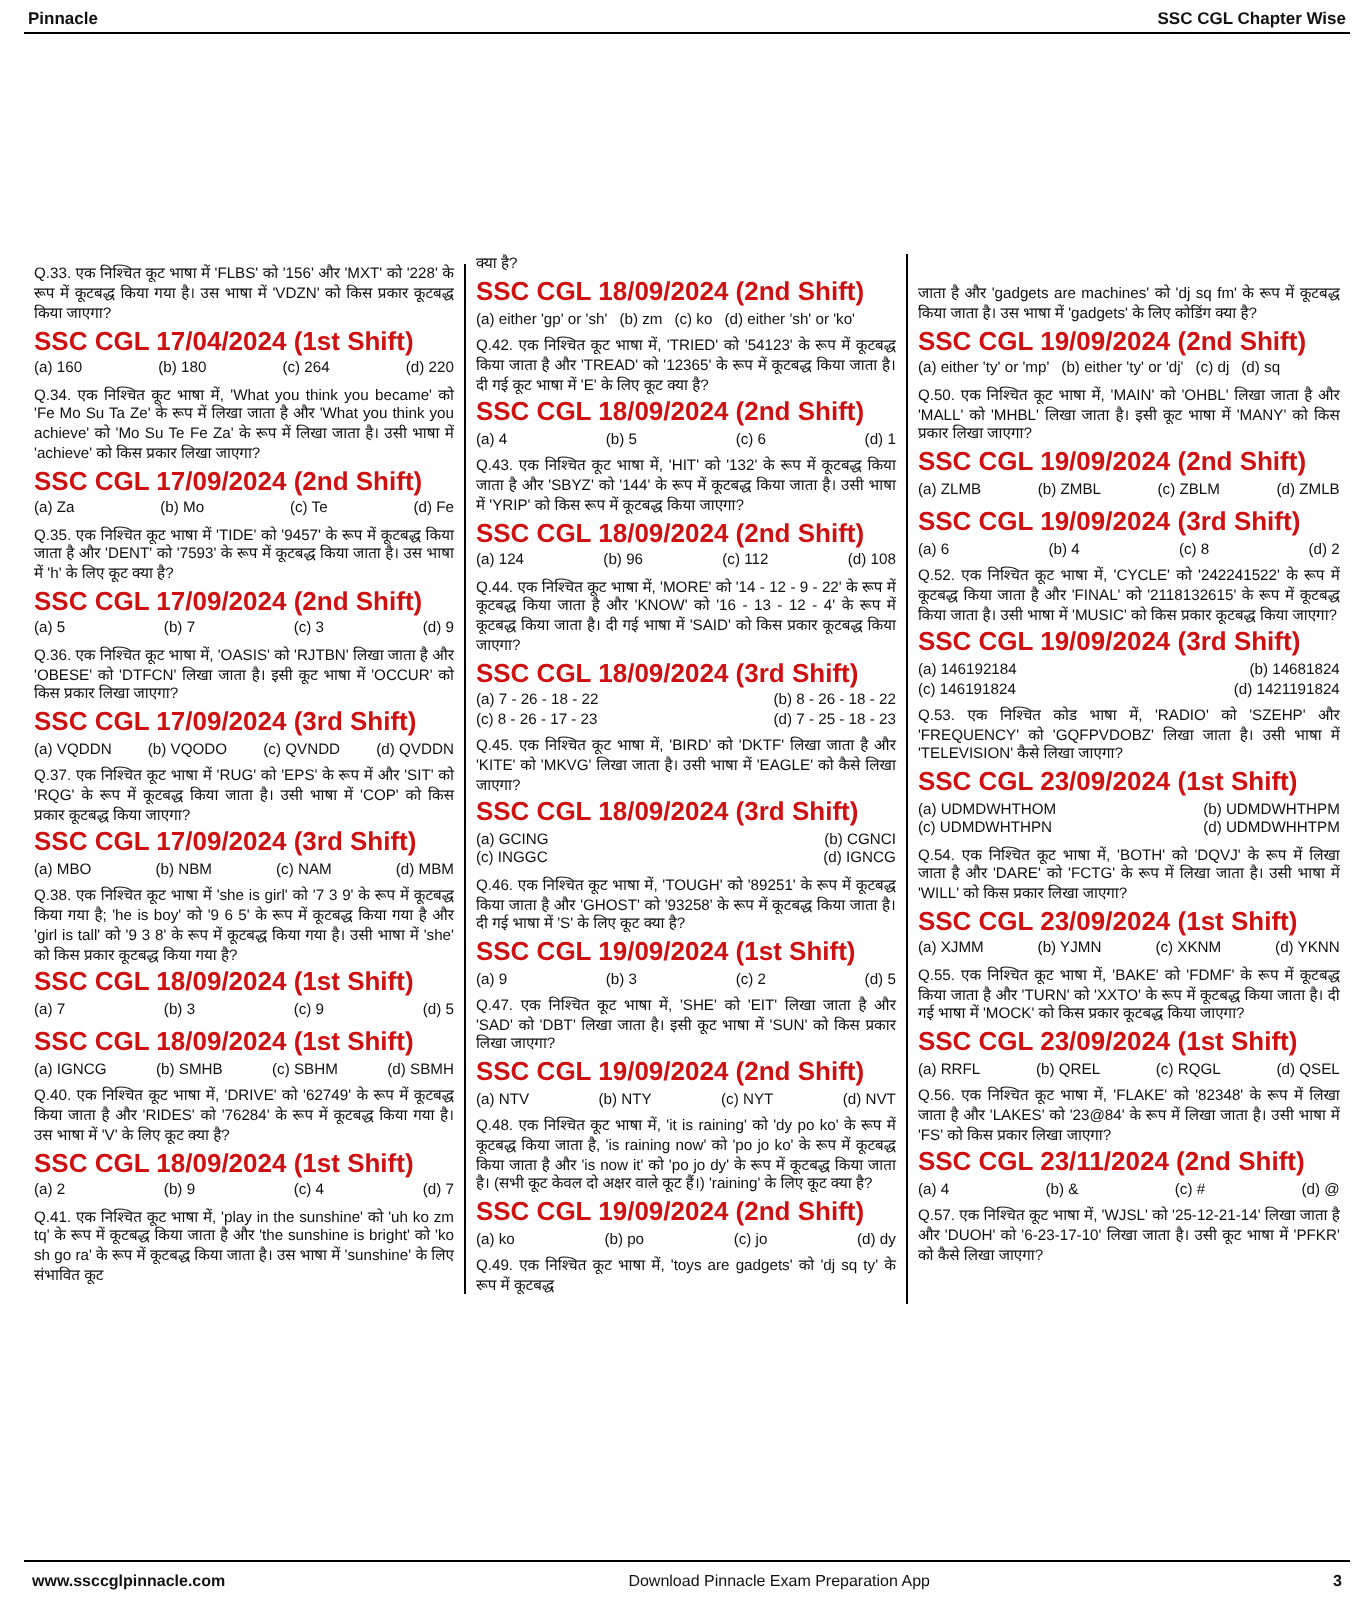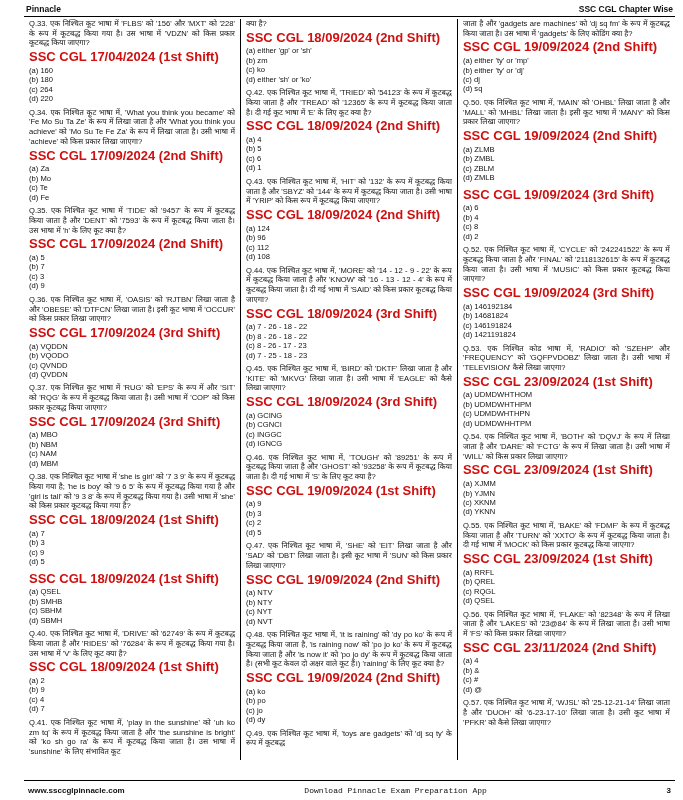--- a/index.html
+++ b/index.html
@@ -11,21 +11,21 @@
     width: 683px;
     height: 800px;
     font-family: "Liberation Sans", sans-serif;
     color: #111;
     position: relative;
     overflow: hidden;
   }
   .page {
     width: 683px;
     height: 800px;
-    padding: 4px 8px 0 24px;
+    padding: 4px 8px 0 12px;
     position: relative;
     display: flex;
     flex-direction: column;
   }
   .header {
     display: flex;
     justify-content: space-between;
     align-items: baseline;
     font-weight: bold;
     font-size: 8.5px;
@@ -33,20 +33,21 @@
     border-bottom: 1px solid #000;
     margin-bottom: 2px;
   }
   .header .brand { font-size: 8.5px; }
   .header .title { font-size: 8.5px; }
   .columns {
     display: flex;
     flex: 1 1 auto;
     gap: 0;
     overflow: hidden;
+    align-items: center;
   }
   .col {
     width: 33.33%;
     padding: 0 5px;
     border-right: 1px solid #000;
     overflow: hidden;
   }
   .col:last-child { border-right: none; }
   .q {
     margin-bottom: 4px;
@@ -64,36 +65,35 @@
     line-height: 1.2;
     margin: 0 0 1px 0;
   }
   .opts {
     font-size: 7.6px;
     line-height: 1.25;
     margin: 0;
     display: flex;
     flex-wrap: wrap;
     gap: 0 6px;
-    flex-direction: column;
   }
   .opts span { white-space: nowrap; }
   .opts.spread { justify-content: space-between; gap: 0; }
   .footer {
     height: 20px;
     display: flex;
     align-items: center;
     justify-content: space-between;
     border-top: 1px solid #000;
     font-size: 8px;
     padding: 0 4px;
     margin-top: 20px;
   }
   .footer .site { font-weight: bold; }
-  .footer .dl { font-weight: normal; font-family: Liberation Mono, monospace; }
+  .footer .dl { font-weight: normal; }
   .footer .pg { font-weight: bold; }
 </style>
 </head>
 <body>
 
 <div class="page">
 
   <div class="header">
     <span class="brand">Pinnacle</span>
     <span class="title">SSC CGL Chapter Wise</span>
@@ -158,21 +158,21 @@
         <p class="opts spread">
           <span>(a) 7</span>
           <span>(b) 3</span>
           <span>(c) 9</span>
           <span>(d) 5</span>
         </p>
       </div>
       <div class="q">
         <p class="src">SSC CGL 18/09/2024 (1st Shift)</p>
         <p class="opts spread">
-          <span>(a) QSEL</span>
+          <span>(a) IGNCG</span>
           <span>(b) SMHB</span>
           <span>(c) SBHM</span>
           <span>(d) SBMH</span>
         </p>
       </div>
       <div class="q">
         <p class="qtext">Q.40. एक निश्चित कूट भाषा में, 'DRIVE' को '62749' के रूप में कूटबद्ध किया जाता है और 'RIDES' को '76284' के रूप में कूटबद्ध किया गया है। उस भाषा में 'V' के लिए कूट क्या है?</p>
         <p class="src">SSC CGL 18/09/2024 (1st Shift)</p>
         <p class="opts spread">
           <span>(a) 2</span>

